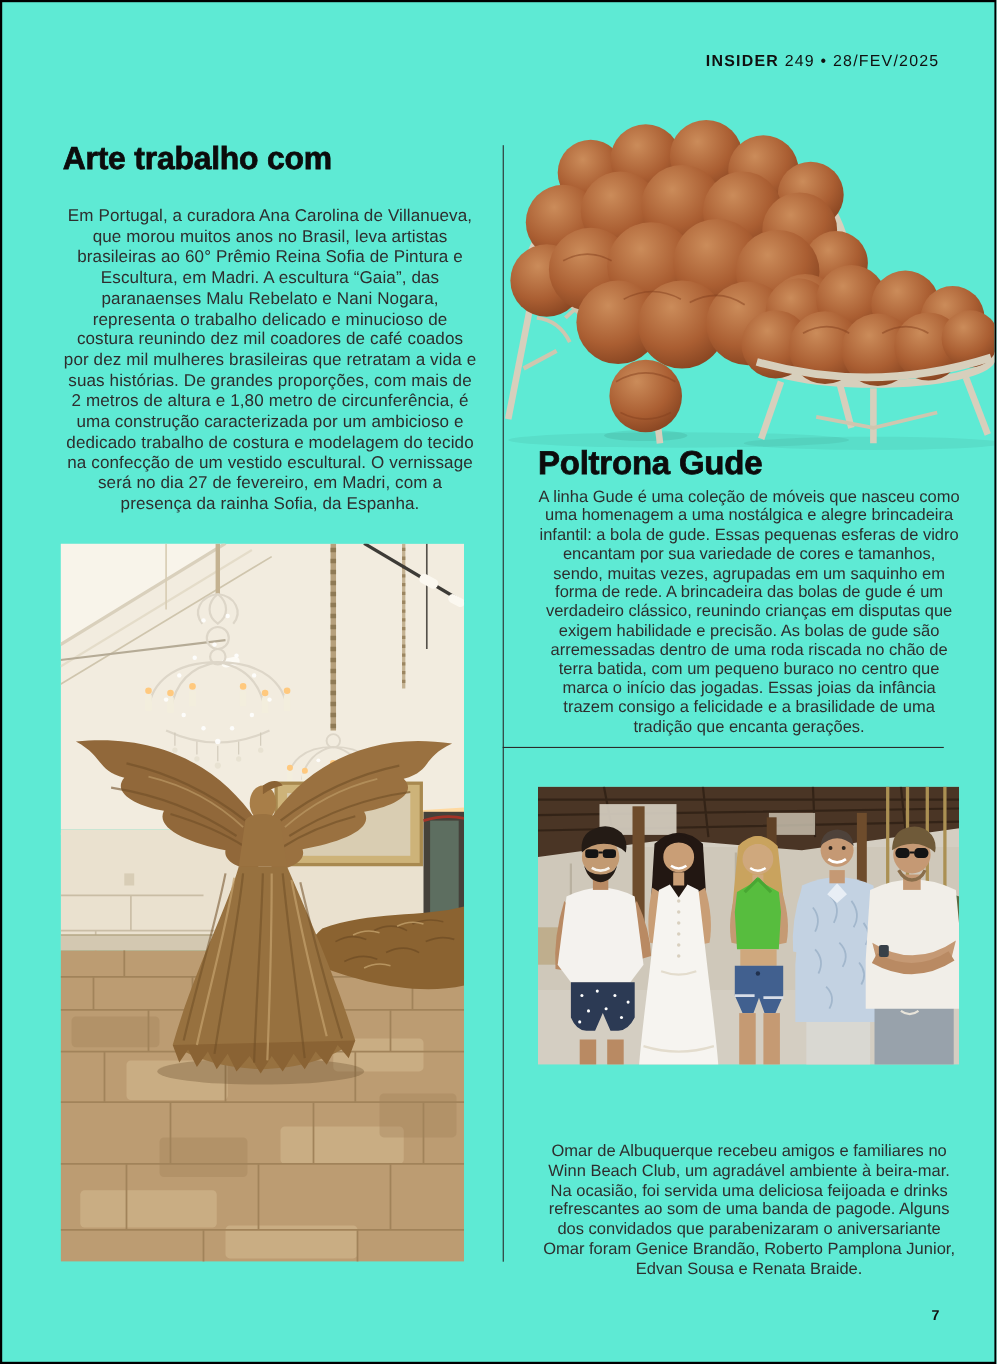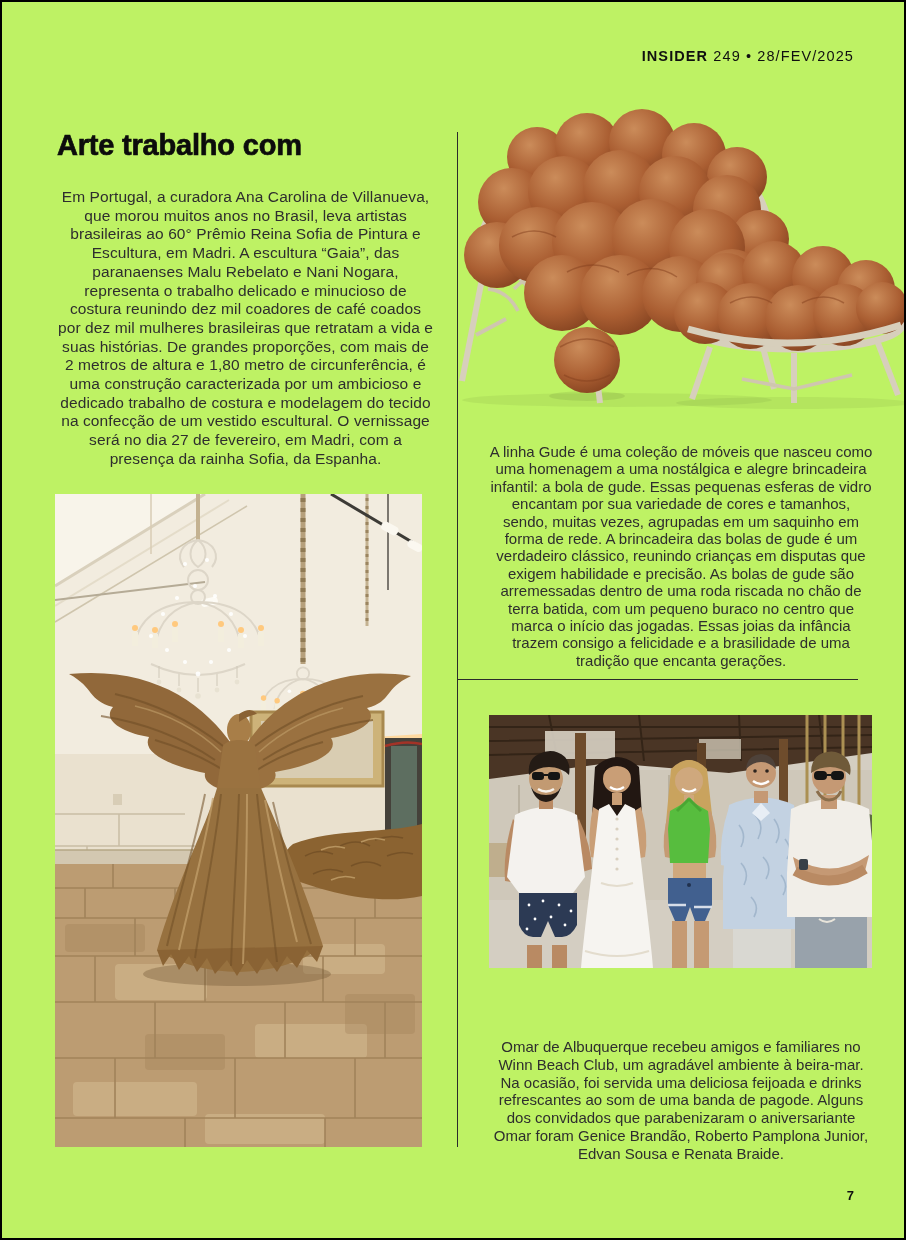--- a/index.html
+++ b/index.html
@@ -1,18 +1,18 @@
 <!DOCTYPE html>
 <html lang="pt"><head>
 <meta charset="utf-8">
 <style>
   *{margin:0;padding:0;box-sizing:border-box}
   html,body{background:#ffffff}
   body{font-family:"Liberation Sans",sans-serif;-webkit-font-smoothing:antialiased}
-  .page{position:relative;width:906px;height:1240px;background:#bef264;border:2px solid #000;overflow:hidden}
+  .page{position:relative;width:906px;height:1240px;background:#5eead4;border:2px solid #000;overflow:hidden}
 
   .masthead{position:absolute;top:46px;right:50px;font-size:14.5px;letter-spacing:1.1px;color:#101010;white-space:nowrap}
   .masthead .mag{font-weight:bold}
   .masthead .issue{font-weight:500}
 
   .title{position:absolute;color:#0c0c0c;font-weight:bold;letter-spacing:-0.2px;line-height:1.06;-webkit-text-stroke:0.7px #0c0c0c}
   .title-arte{left:55px;top:128px;font-size:29px}
   .title-poltrona{left:487px;top:404px;font-size:30px}
   .title-bday{left:487px;top:970px;font-size:30px;line-height:1.03}
 
@@ -304,20 +304,21 @@
         <path d="M300,282 L352,292 L410,278" stroke="#cfc6af" stroke-width="3.5" fill="none"></path>
       </g>
 
       <g>
         <circle cx="145" cy="263" r="33" fill="url(#ball)"></circle>
         <path d="M118,250 q27,-16 54,0 M122,278 q23,12 46,0" stroke="#833f1d" stroke-width="1.5" fill="none" opacity="0.5"></path>
       </g>
     </svg>
   </div>
 
+  <h1 class="title title-poltrona">Poltrona Gude</h1>
   <p class="body body-poltrona">A linha Gude é uma coleção de móveis que nasceu como uma homenagem a uma nostálgica e alegre brincadeira infantil: a bola de gude. Essas pequenas esferas de vidro encantam por sua variedade de cores e tamanhos, sendo, muitas vezes, agrupadas em um saquinho em forma de rede. A brincadeira das bolas de gude é um verdadeiro clássico, reunindo crianças em disputas que exigem habilidade e precisão. As bolas de gude são arremessadas dentro de uma roda riscada no chão de terra batida, com um pequeno buraco no centro que marca o início das jogadas. Essas joias da infância trazem consigo a felicidade e a brasilidade de uma tradição que encanta gerações.</p>
 
   <div class="photo photo-party" role="img" aria-label="Cinco convidados posando no Winn Beach Club">
     <svg viewBox="0 0 383 253" width="383" height="253">
       <rect width="383" height="253" fill="#d4cec2"></rect>
       <rect x="0" y="55" width="383" height="130" fill="#cfc8ba"></rect>
       <path d="M150,60 V132 M180,60 V132 M30,70 V120" stroke="#b9b1a0" stroke-width="2"></path>
       <rect x="0" y="128" width="44" height="34" fill="#b8a27a" opacity="0.7"></rect>
 
       <path d="M0,0 H383 V38 L240,58 L120,48 L0,64 Z" fill="#4a3525"></path>

